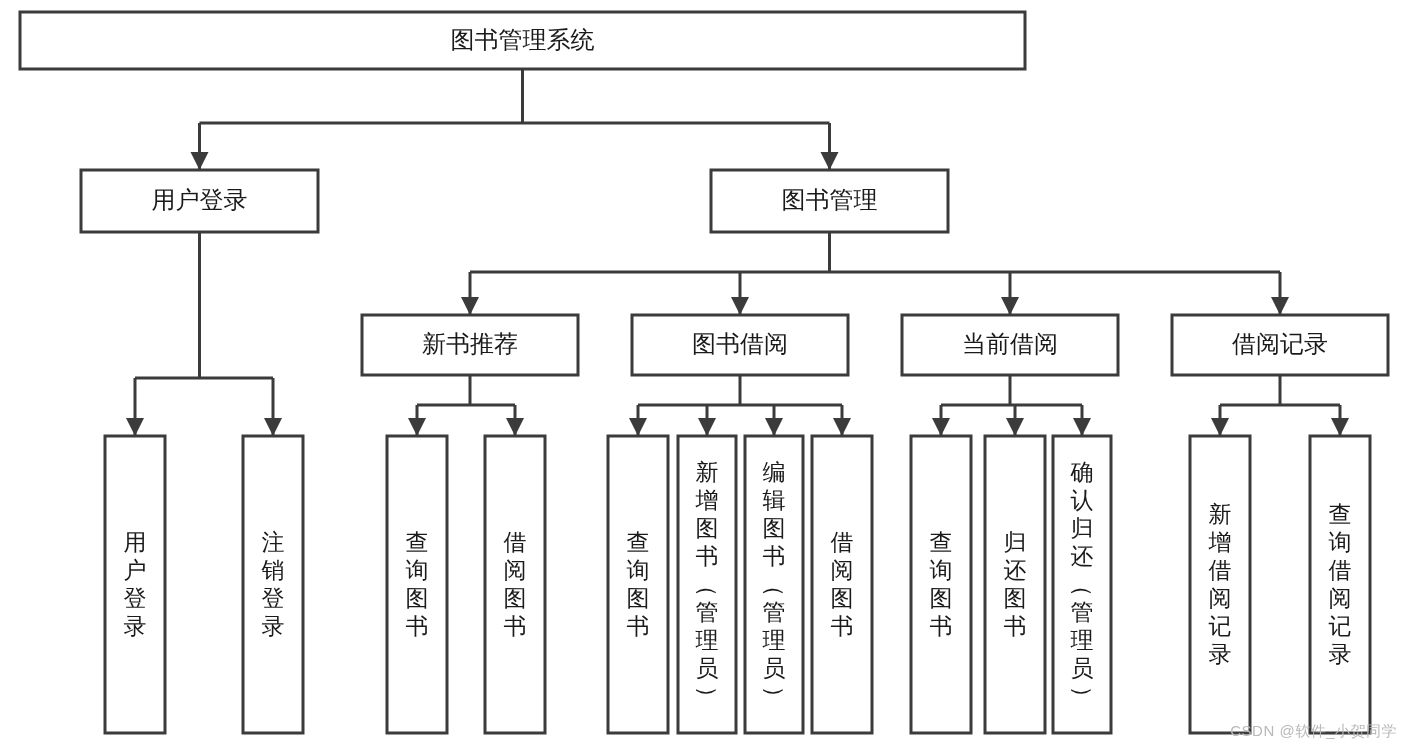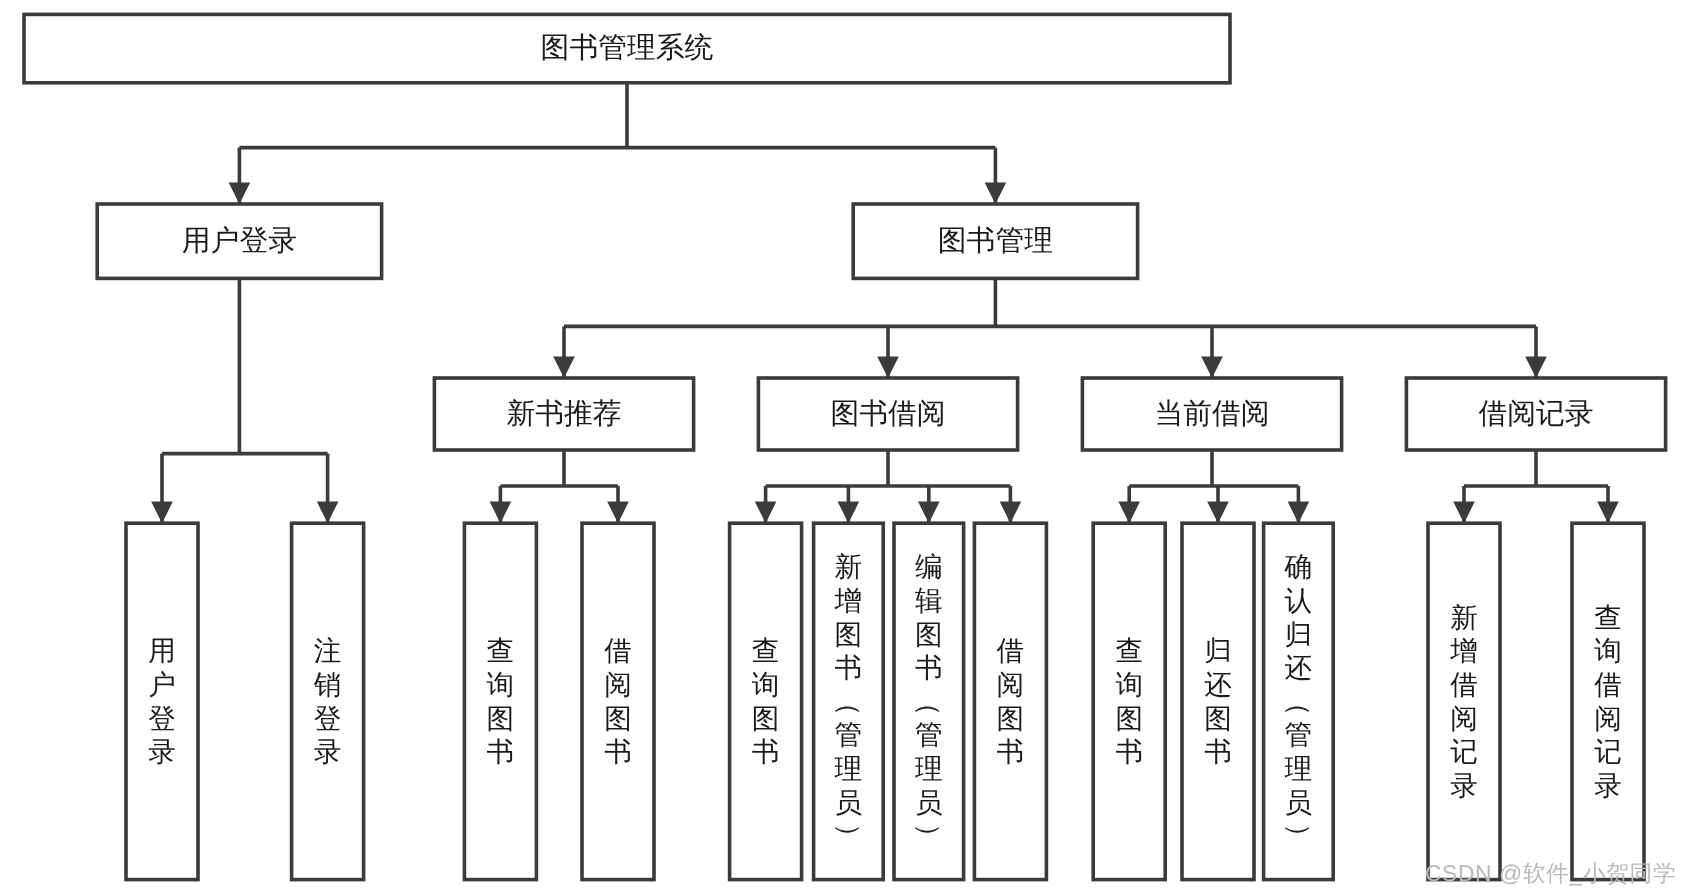--- a/index.html
+++ b/index.html
@@ -52,21 +52,21 @@
     font-family: "Liberation Sans", "DejaVu Sans", sans-serif;
     font-size: 23px;
     fill: #1a1a1a;
     text-anchor: middle;
   }
   .watermark-text {
     position: absolute;
     right: 8px;
     bottom: 6px;
     font-family: "Liberation Sans", "DejaVu Sans", sans-serif;
-    font-size: 19px;
+    font-size: 15px;
     color: #b9b9b9;
     letter-spacing: 0.5px;
     white-space: nowrap;
     user-select: none;
   }
 </style>
 </head>
 <body>
 
 <div id="diagram-root">

